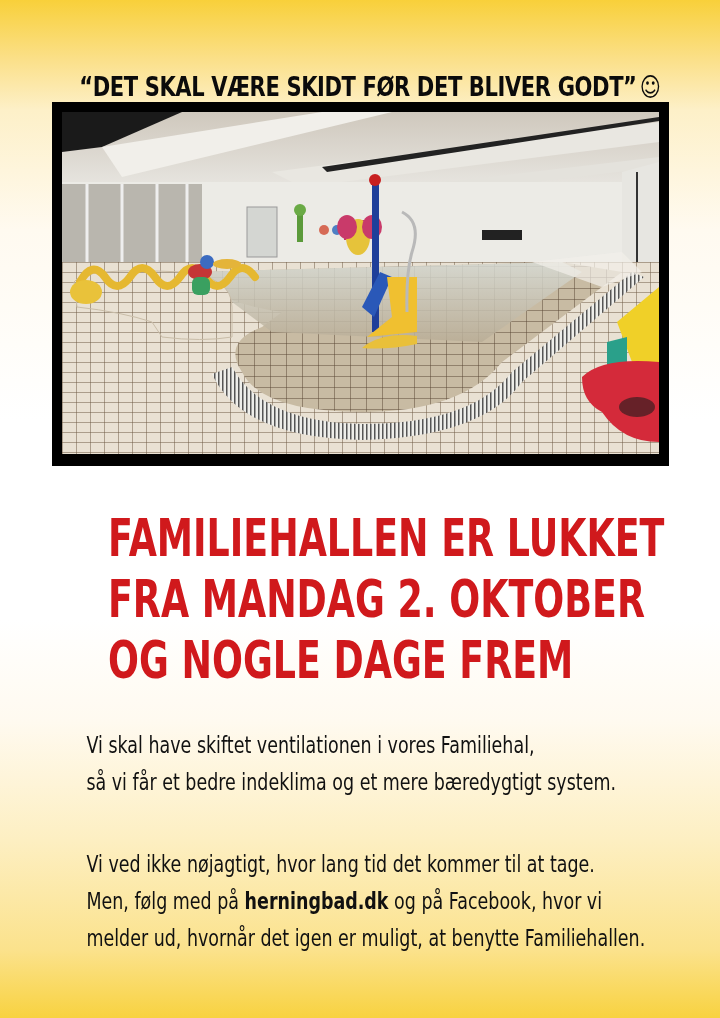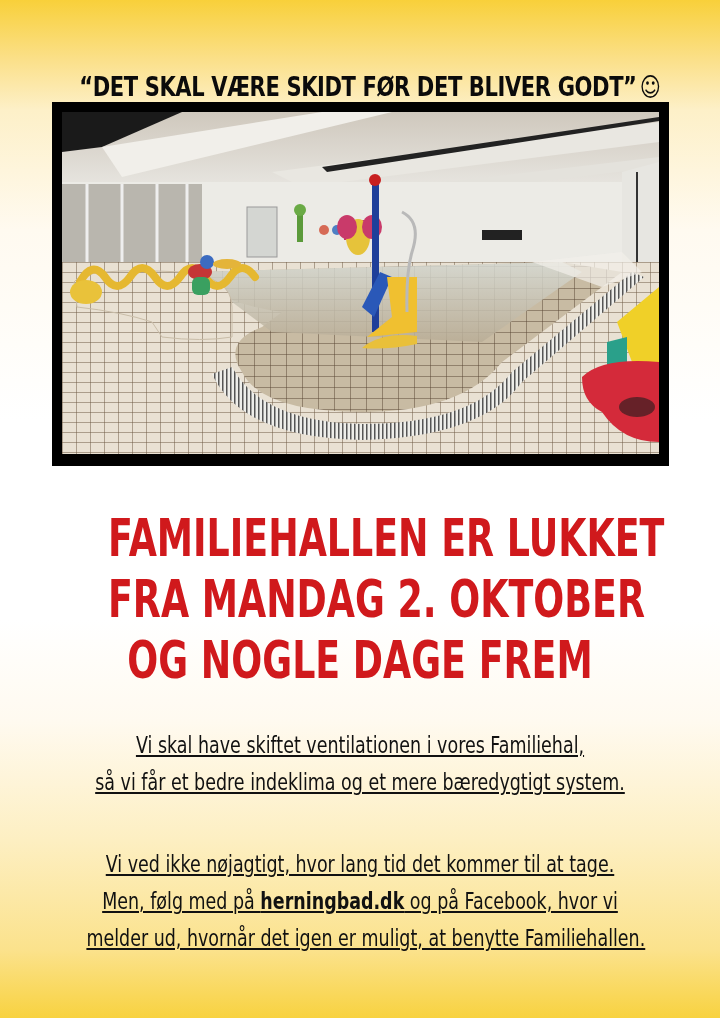--- a/index.html
+++ b/index.html
@@ -49,44 +49,42 @@
     width: 100%; height: 100%;
     overflow: hidden;
     background: #d8d2c8;
   }
   .photo svg { display: block; width: 100%; height: 100%; }
 
   .headline {
     position: absolute;
     left: 0; right: 0;
     top: 508px;
-    text-align: center;
+    text-align: left;
     color: #d0191c;
     font-family: "DejaVu Sans", sans-serif;
     font-weight: bold;
   }
   .headline .hl {
     display: block;
     font-size: 52px;
     line-height: 61px;
     letter-spacing: 0px;
     transform: scaleX(0.70);
     transform-origin: center;
     white-space: nowrap;
   }
 
   .body-text {
     position: absolute;
     left: 0; right: 0;
-    text-align: center;
     color: #111;
     font-family: "DejaVu Sans", sans-serif;
     font-size: 23px;
     line-height: 37px;
-    text-decoration: underline;
   }
   .body-text .ln {
     display: block;
     transform: scaleX(0.76);
     transform-origin: center;
     white-space: nowrap;
   }
   .p1 { top: 727px; }
   .p2 { top: 846px; }
   .link { font-weight: bold; color: #111; text-decoration: none; }

